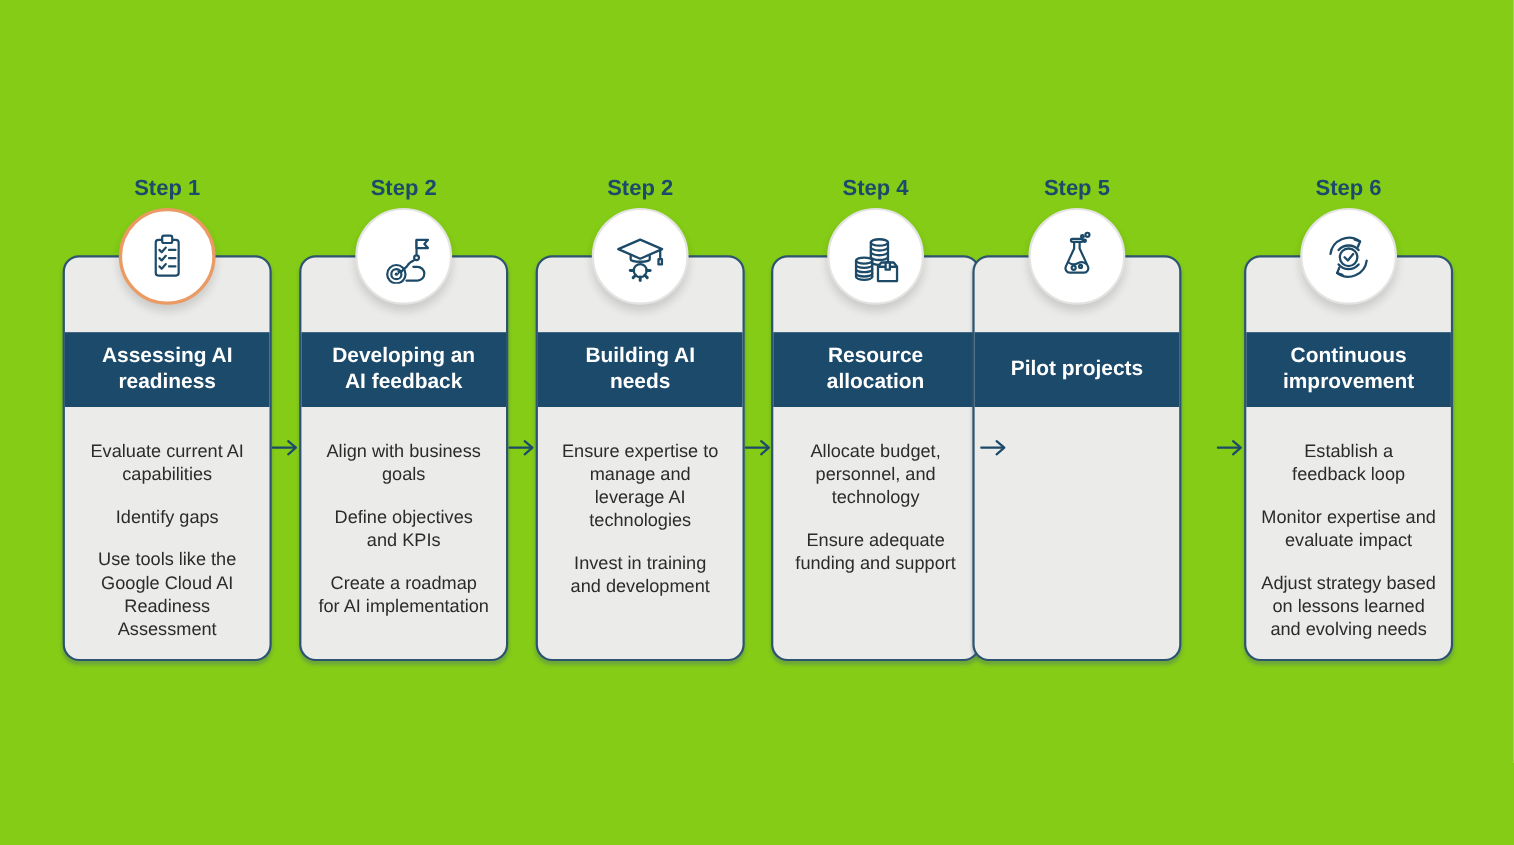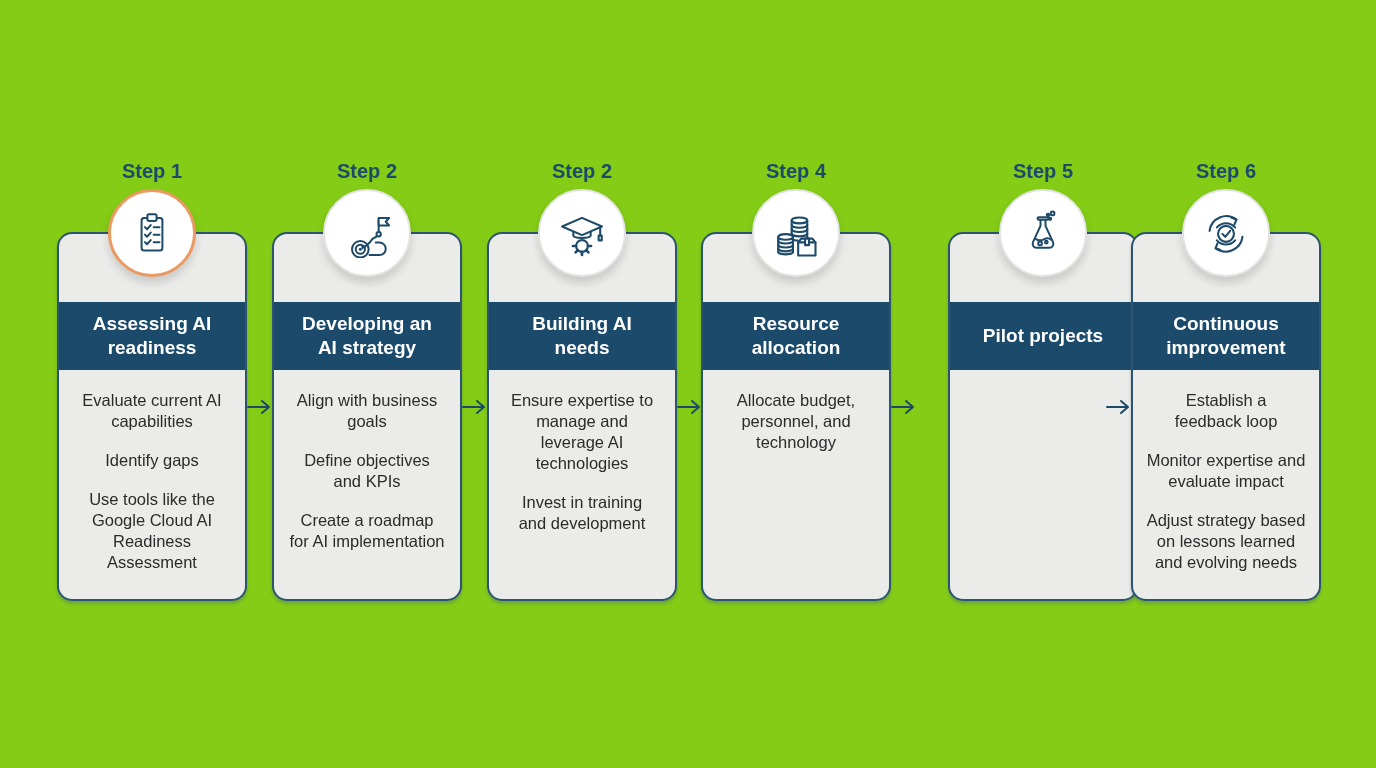--- a/index.html
+++ b/index.html
@@ -26,21 +26,21 @@
           border:2px solid var(--circle-border);
           box-shadow:0 6px 9px rgba(0,0,0,.14);
           display:flex;align-items:center;justify-content:center;z-index:2;}
   .circle.highlight{border:3px solid var(--accent);}
   .circle svg{display:block;}
   .card-top{flex:none;height:68px;border-radius:13px 13px 0 0;}
   .card-title{flex:none;min-height:68px;background:var(--navy);color:#fff;
               display:flex;align-items:center;justify-content:center;text-align:center;
               font-size:19px;font-weight:700;line-height:24px;white-space:pre-line;
               padding:2px 4px;}
-  .card-body{flex:1;padding:20px 2px 6px;border-radius:0 0 13px 13px;}
+  .card-body{flex:1;padding:30px 2px 6px;border-radius:0 0 13px 13px;}
   .card-body p{margin:0 0 18px;text-align:center;font-size:16.5px;line-height:21px;
                color:var(--text);white-space:pre-line;}
   .flow-arrow{position:absolute;top:396px;width:25px;height:22px;}
   .ic{stroke:var(--icon);fill:none;stroke-width:2.4;stroke-linecap:round;stroke-linejoin:round;}
   .ic .fillw{fill:#fff;}
   .ic .filln{fill:var(--icon);stroke:none;}
   .ic .thick{stroke-width:3.1;}
 </style>
 </head>
 <body>
@@ -89,21 +89,21 @@
           <line x1="33.5" y1="41" x2="26.5" y2="47.5"></line>
           <path class="filln" d="M28.5,45 L24,50 L23,45.5 z"></path>
           <circle cx="22" cy="49.5" r="10"></circle>
           <circle cx="22" cy="49.5" r="5.5"></circle>
           <circle class="filln" cx="22" cy="49.5" r="1.8"></circle>
           <path d="M33,56.5 H45 a7.5,7.5 0 0 0 0,-15 h-4.5"></path>
         </svg>
       </div>
       <div class="card-top"></div>
       <div class="card-title">Developing an
-AI strategy</div>
+AI feedback</div>
       <div class="card-body">
         <p>Align with business
 goals</p>
         <p>Define objectives
 and KPIs</p>
         <p>Create a roadmap
 for AI implementation</p>
       </div>
     </div>
   </div>
@@ -163,25 +163,27 @@
           <rect class="fillw" x="40.5" y="36.5" width="4.5" height="7.5"></rect>
         </svg>
       </div>
       <div class="card-top"></div>
       <div class="card-title">Resource
 allocation</div>
       <div class="card-body">
         <p>Allocate budget,
 personnel, and
 technology</p>
-      </div>
-    </div>
-  </div>
-
-  <div class="col" style="left:948px">
+        <p>Ensure adequate
+funding and support</p>
+      </div>
+    </div>
+  </div>
+
+  <div class="col" style="left:884px">
     <div class="step-label">Step 5</div>
     <div class="card">
       <div class="circle">
         <svg class="ic" width="50" height="50" viewBox="0 0 60 60">
           <rect x="23.5" y="11" width="13" height="3.2" rx="1.6"></rect>
           <path d="M27,14.5 V21.5 L18,41 a4.8,4.8 0 0 0 4.3,6.8 h15.4 a4.8,4.8 0 0 0 4.3,-6.8 L33,21.5 V14.5"></path>
           <path d="M20.5,36.5 C24,39.3 28,39.2 31,37.6 C34,36.1 37.5,36.2 39.7,38"></path>
           <circle cx="26.5" cy="42.5" r="2.2"></circle>
           <circle cx="34" cy="41" r="1.6"></circle>
           <circle cx="36" cy="8.5" r="1.5"></circle>

